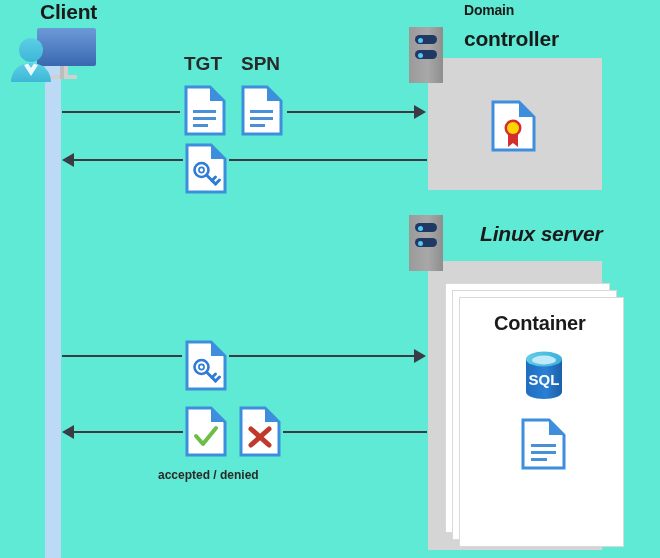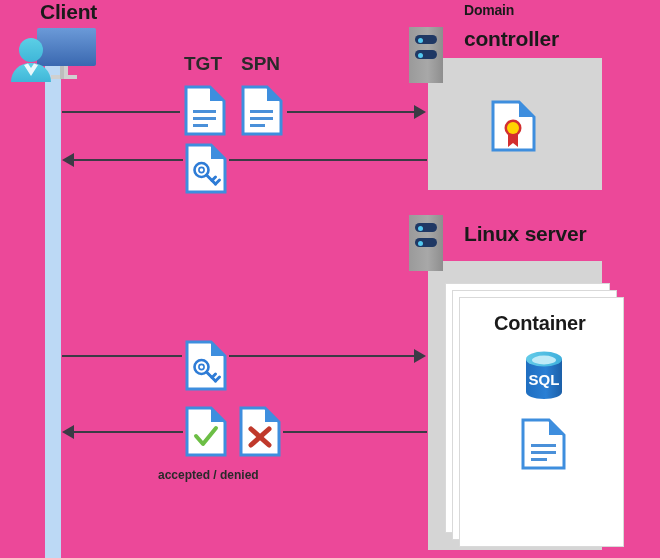--- a/index.html
+++ b/index.html
@@ -4,21 +4,21 @@
 <style>
   html, body {
     margin: 0;
     padding: 0;
     background: #ffffff;
   }
   #canvas {
     position: relative;
     width: 660px;
     height: 558px;
-    background: #ec4899;
+    background: #5eead4;
     overflow: hidden;
     font-family: "Liberation Sans", sans-serif;
   }
   .abs { position: absolute; }
 
   
   .title-bold {
     font-weight: bold;
     color: #1a1a1a;
     letter-spacing: -0.2px;
@@ -139,21 +139,21 @@
 
   <div class="abs zone" style="left:428px; top:261px; width:174px; height:289px;"></div>
 
   <div class="abs rack" style="left:409px; top:215px; width:34px; height:56px;">
     <div class="rack-bar" style="left:6px; top:8px; width:22px; height:9px;"></div>
     <div class="rack-led" style="left:9px; top:10.5px; width:5px; height:5px;"></div>
     <div class="rack-bar" style="left:6px; top:23px; width:22px; height:9px;"></div>
     <div class="rack-led" style="left:9px; top:25.5px; width:5px; height:5px;"></div>
   </div>
 
-  <div class="abs title-bold" style="left:464px; top:222px; font-size:21px;">Linux server</div>
+  <div class="abs title-bold" style="left:480px; top:222px; font-size:21px;font-style:italic;">Linux server</div>
 
   <div class="abs card" style="left:445px; top:283px; width:163px; height:248px;"></div>
   <div class="abs card" style="left:452px; top:290px; width:163px; height:248px;"></div>
 
   <div class="abs card" style="left:459px; top:297px; width:163px; height:248px;"></div>
 
   <div class="abs" style="left:521px; top:349px; width:46px; height:52px;">
     <svg width="46" height="52" viewBox="0 0 46 52">
       <defs>
         <linearGradient id="sqlBody" x1="0" y1="0" x2="1" y2="0">

